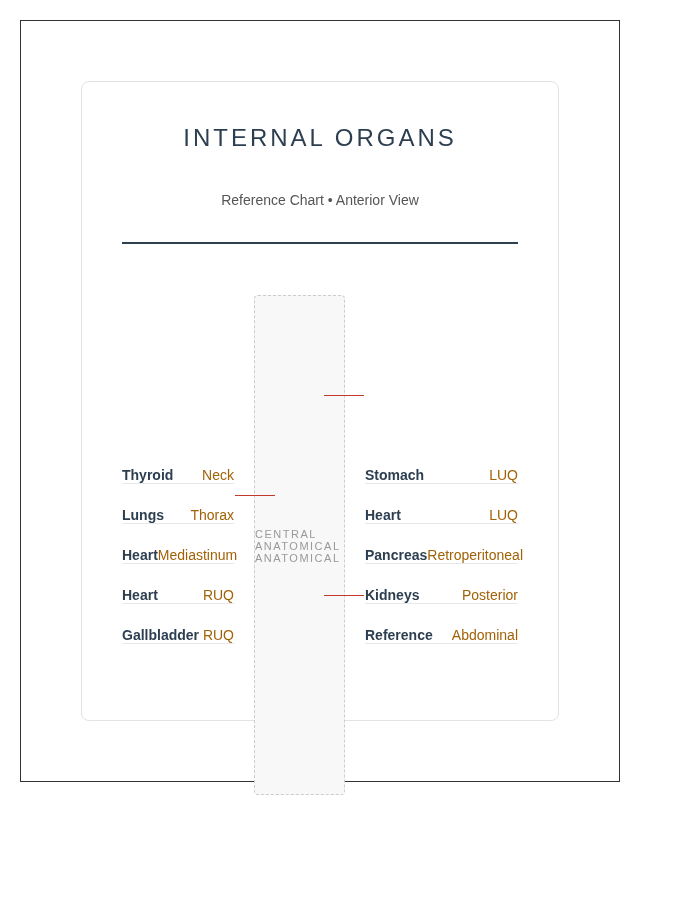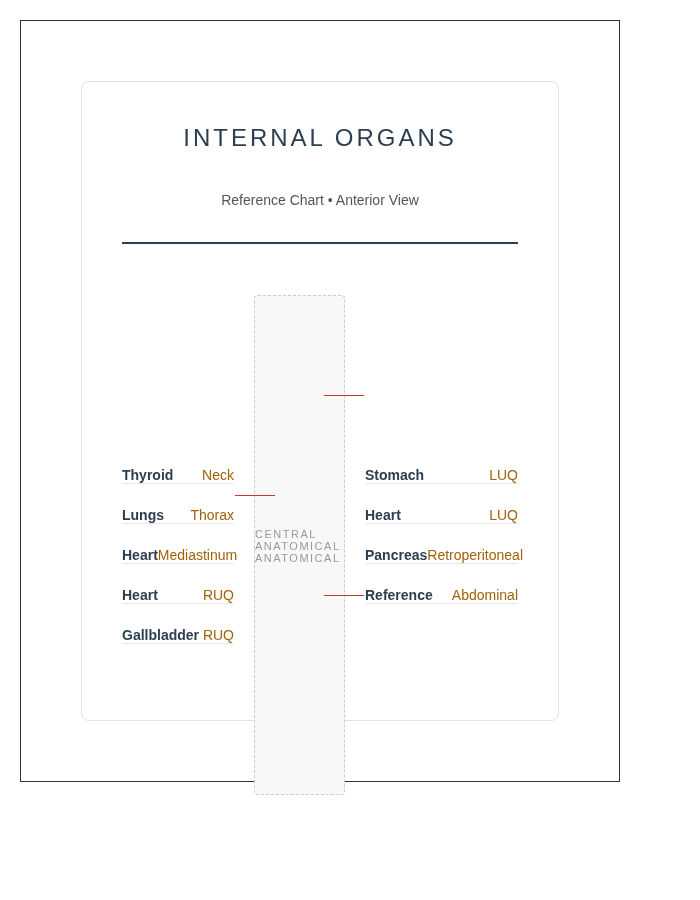--- a/index.html
+++ b/index.html
@@ -72,16 +72,20 @@
   </div>
   <div class="row">
     <span class="organ">Heart</span>
     <span class="loc">LUQ</span>
   </div>
   <div class="row">
     <span class="organ">Pancreas</span>
     <span class="loc">Retroperitoneal</span>
   </div>
   <div class="row">
+    <span class="organ">Kidneys</span>
+    <span class="loc">Posterior</span>
+  </div>
+  <div class="row">
     <span class="organ">Reference</span>
     <span class="loc">Abdominal</span>
   </div>
 </div>
 
 </body></html>

